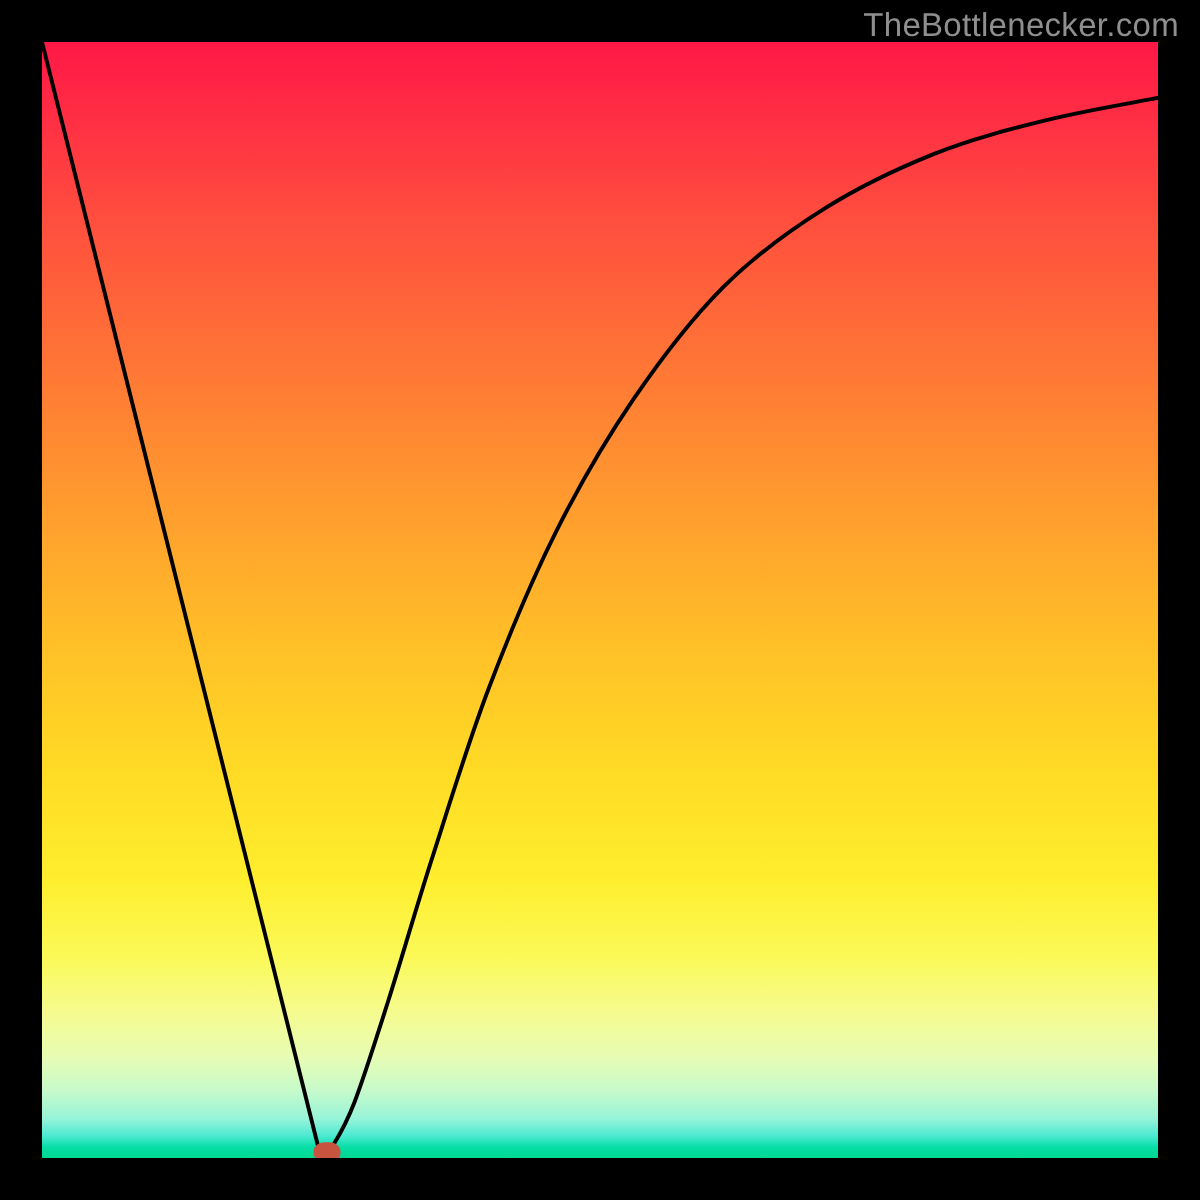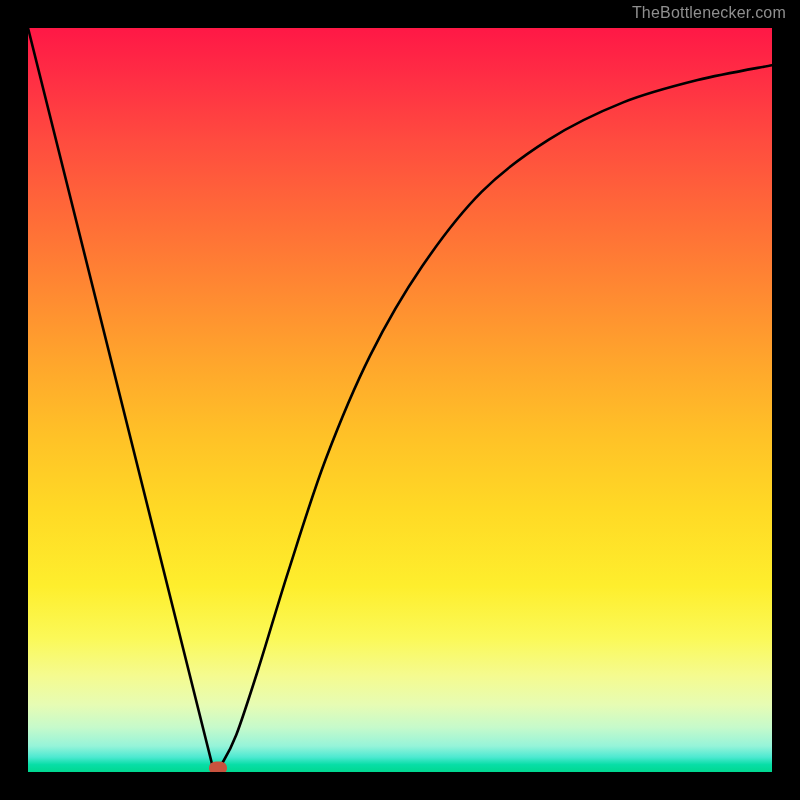--- a/index.html
+++ b/index.html
@@ -67,21 +67,21 @@
     height: 13px;
     background: #c8533e;
     border-radius: 7px / 6px;
     transform: translate(-50%, -50%);
   }
   .attribution {
     position: absolute;
     top: 4px;
     right: 14px;
     color: #8f8f8f;
-    font-size: 16px;
+    font-size: 22px;
     letter-spacing: 0.2px;
     font-weight: 500;
   }
 </style>
 </head>
 <body>
 
 <div class="frame">
 
   <div class="plot-area">

